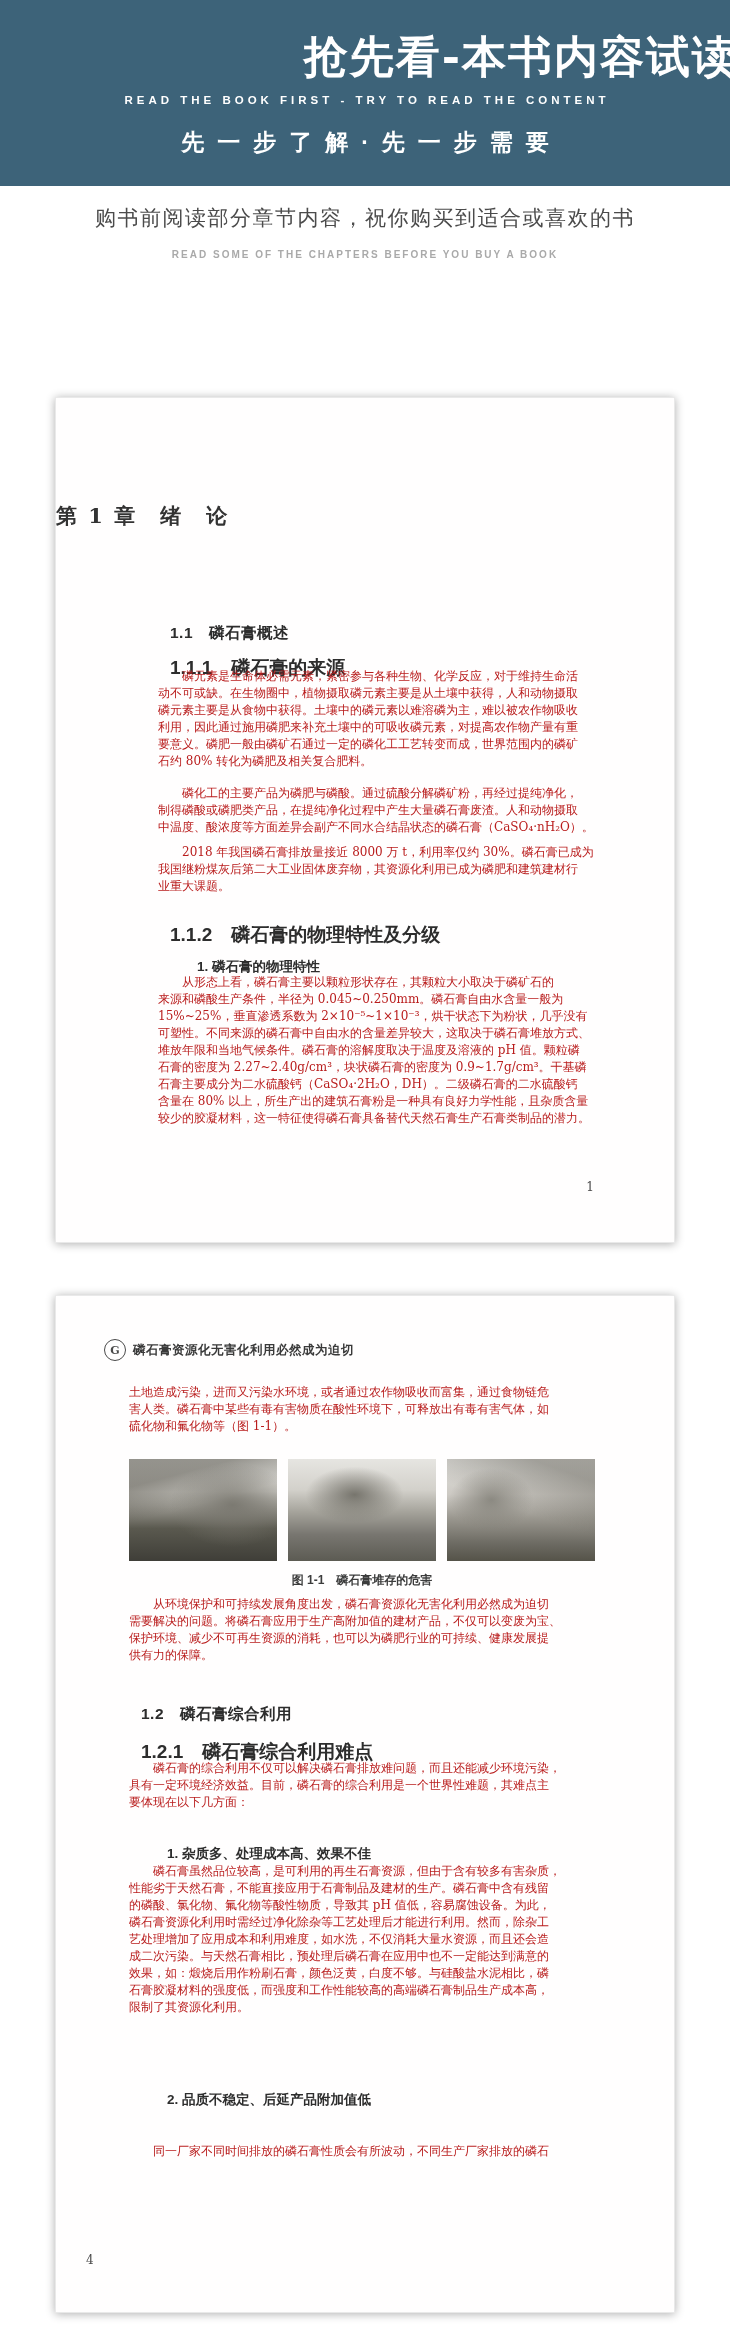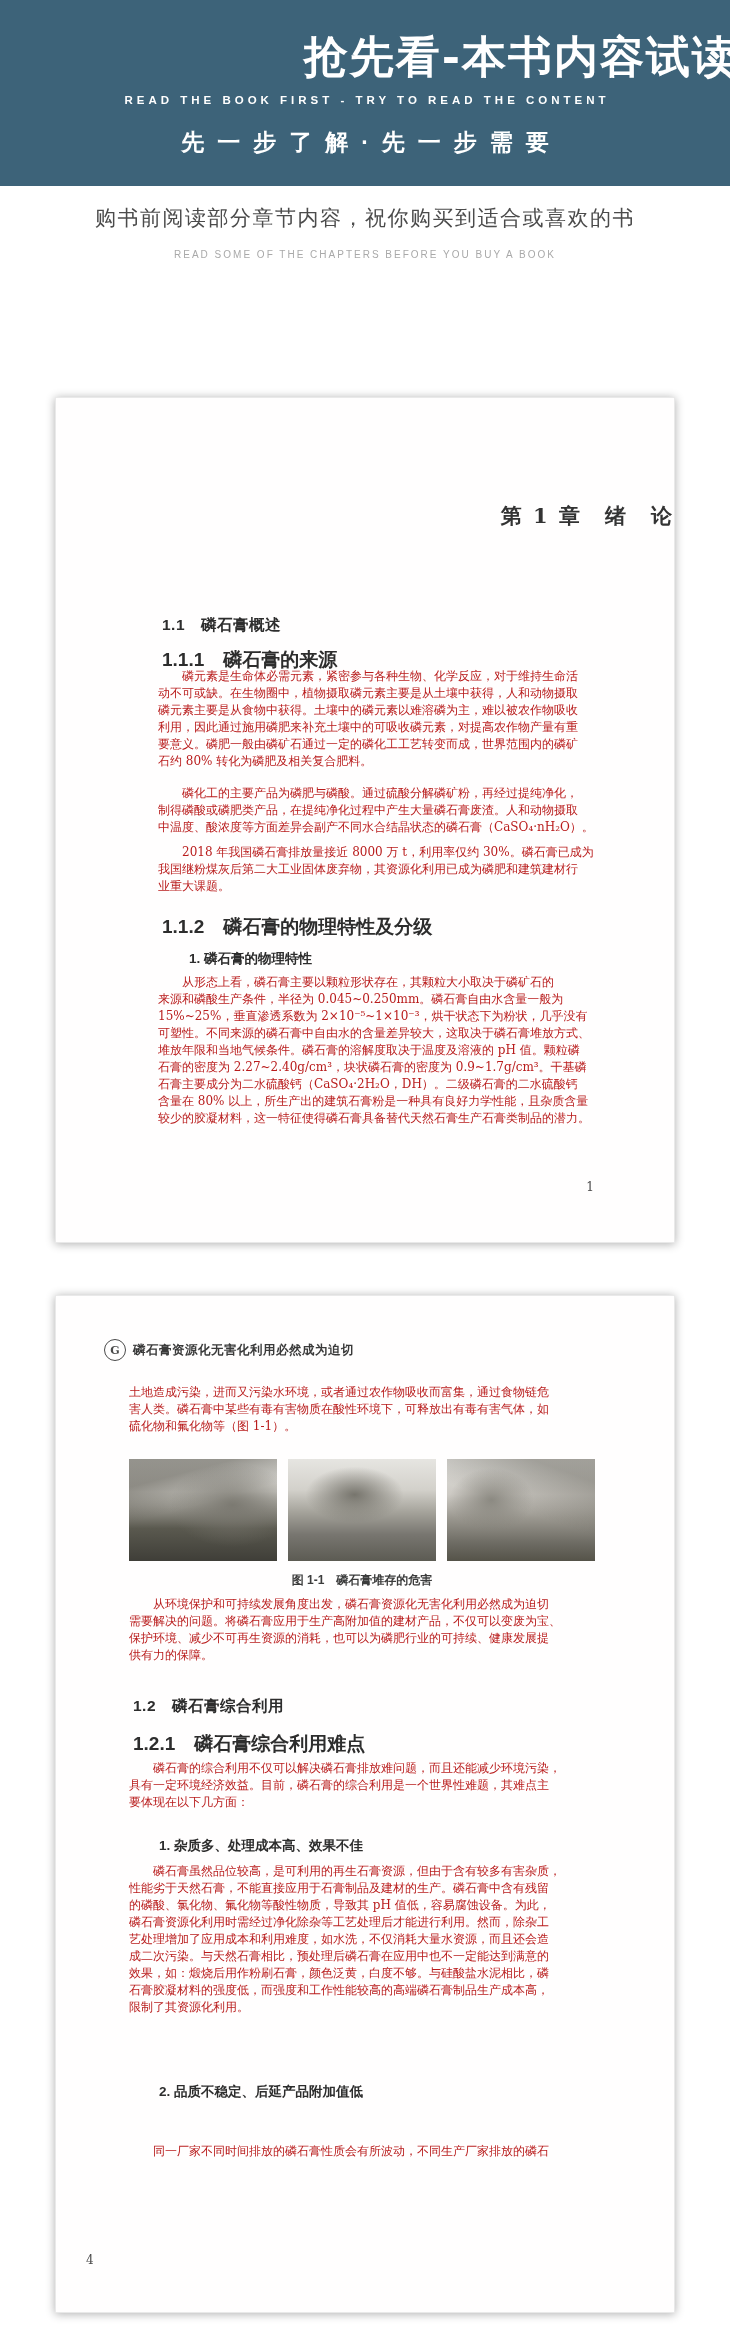--- a/index.html
+++ b/index.html
@@ -27,38 +27,38 @@
     position:absolute; top:127px; left:0; width:100%;
     font-size:23px; font-weight:bold; letter-spacing:13px; text-indent:13px;
   }
   
   .intro-text {
     position:absolute; top:204px; left:0; width:730px; text-align:center;
     font-size:21px; color:#4b4b4b; letter-spacing:1.5px;
   }
   .intro-sub {
     position:absolute; top:249px; left:0; width:730px; text-align:center;
-    font-size:10px; color:#a9a9a9; letter-spacing:2px; font-weight:normal;
+    font-size:10px; color:#a9a9a9; letter-spacing:2px; font-weight:bold;
   }
   
   .page-card {
     position:absolute; left:55px; width:618px; background:#fffefe;
     border:1px solid #e9e9e9;
     box-shadow:0 1px 9px rgba(0,0,0,0.32);
   }
   .page1 { top:397px; height:844px; }
   .page2 { top:1295px; height:1016px; }
 
   .chapter-title {
-    position:absolute; top:104px; left:0; width:100%; text-align:right;
+    position:absolute; top:104px; left:0; width:100%; text-align:left;
     font-family:"DejaVu Serif", serif; font-size:21px; color:#333; margin:0;
     letter-spacing:2px; font-weight:600;
   }
   .sec-h {
-    position:absolute; margin:4px; color:#2d2d2d;
+    position:absolute; margin:12px; color:#2d2d2d;
     font-family:"Liberation Sans", sans-serif; font-weight:bold;
   }
   .sec-lvl1 { font-size:15.5px; letter-spacing:0.5px; }
   .sec-lvl2 { font-size:19px; }
   .sec-num  { font-size:13.5px; }
   .para {
     position:absolute; margin:0;
     font-family:"DejaVu Serif", serif; font-size:12px; line-height:17px;
     color:#b91c1c; white-space:pre-line; text-align:justify;
   }

